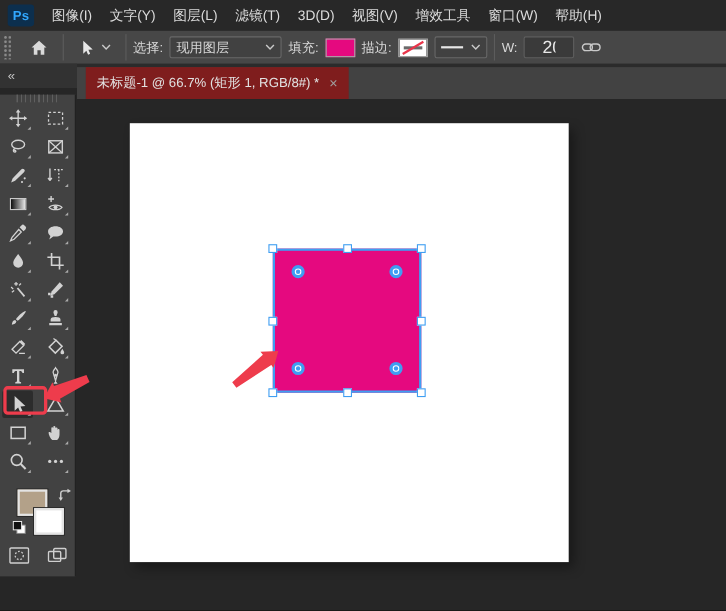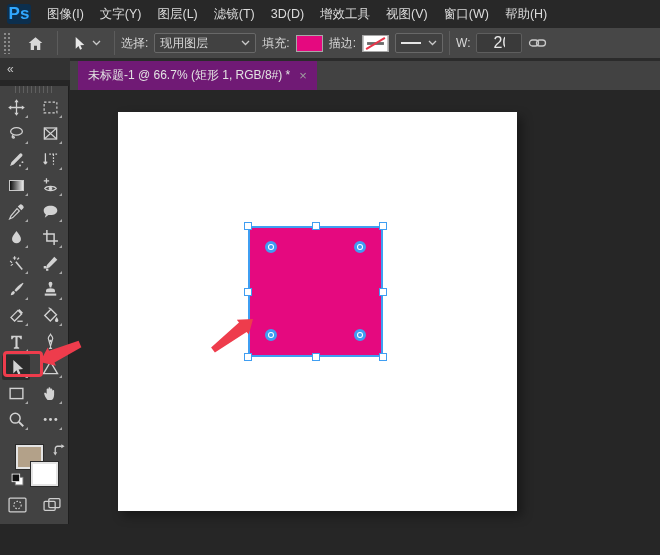--- a/index.html
+++ b/index.html
@@ -3,21 +3,21 @@
 <meta charset="utf-8">
 <style>
   html,body{margin:0;padding:0;background:#111;}
   *{box-sizing:border-box;font-family:"Liberation Sans",sans-serif;}
   .app{position:relative;width:660px;height:555px;background:#262626;overflow:hidden;}
 
   
   .menubar{position:absolute;left:0;top:0;width:660px;height:28px;background:#282828;
            display:flex;align-items:center;}
   .pslogo{width:24px;height:20px;margin:0 8px 0 7px;border-radius:3px;background:#0c2f4e;
-          color:var(--ps-logo-blue);font-size:17px;font-weight:bold;
+          color:var(--ps-logo-blue);font-size:12px;font-weight:bold;
           display:flex;align-items:center;justify-content:center;}
   .menu-items{display:flex;height:100%;}
   .menu-items span{padding:0 8px;line-height:28px;font-size:12.5px;color:#dcdcdc;white-space:nowrap;cursor:default;}
 
   
   .optionsbar{position:absolute;left:0;top:28px;width:660px;height:30px;background:#474747;
               display:flex;align-items:center;gap:6px;padding-left:3px;color:#d8d8d8;font-size:12px;}
   .vgrip{width:7px;height:22px;background-image:radial-gradient(circle,#8b8b8b 1px,transparent 1.3px);
          background-size:4px 4px;margin-right:4px;}
   .sep{width:1px;height:24px;background:#5c5c5c;}
@@ -27,21 +27,21 @@
   .swatch-fill{width:27px;height:17px;border:1px solid #a8a8a8;background:var(--shape-pink);}
   .swatch-stroke{width:27px;height:17px;border:1px solid #a8a8a8;display:block;}
   .linep{width:20px;height:2px;background:#e6e6e6;}
   .num{width:46px;height:20px;background:#3a3a3a;border:1px solid #5e5e5e;border-radius:2px;
        color:#e8e8e8;font-size:16px;padding:0 16px;}
   .lbl{white-space:nowrap;}
 
   
   .tabstrip{position:absolute;left:70px;right:0;top:58px;height:32px;background:#424242;
             border-top:3px solid #2b2b2b;display:flex;}
-  .tab{margin-left:8px;height:29px;background:#701a75;display:inline-flex;align-items:center;
+  .tab{margin-left:8px;height:29px;background:#7f1d1d;display:inline-flex;align-items:center;
        padding:0 10px;gap:9px;color:#e2e2e2;font-size:12px;white-space:nowrap;}
   .tabx{color:#9f9f9f;font-size:13px;cursor:pointer;}
 
   
   .toolcol{position:absolute;left:0;top:58px;width:70px;bottom:0;background:#262626;}
   .collapse{height:22px;background:#323232;display:flex;align-items:center;padding-left:7px;
             color:#c6c6c6;font-size:12px;letter-spacing:-1px;}
   .panel{width:69px;height:438px;background:#424242;border-right:1px solid #1e1e1e;position:relative;}
   .hgrip{width:38px;height:7px;margin:6px auto 2px auto;
          background:repeating-linear-gradient(90deg,#5f5f5f 0 1px,transparent 1px 4px);}
@@ -90,22 +90,22 @@
 <div class="app">
 
   <div class="menubar">
     <div class="pslogo">Ps</div>
     <div class="menu-items" id="menu-items">
         <span>图像(I)</span>
         <span>文字(Y)</span>
         <span>图层(L)</span>
         <span>滤镜(T)</span>
         <span>3D(D)</span>
+        <span>视图(V)</span>
         <span>增效工具</span>
-        <span>视图(V)</span>
         <span>窗口(W)</span>
         <span>帮助(H)</span>
       </div>
   </div>
 
   <div class="optionsbar">
     <div class="vgrip"></div>
     <div class="obtn">
       <svg width="17" height="17" viewBox="0 0 16 16">
         <path d="M8 2l6.4 5.6h-1.9V14H9.4v-4H6.6v4H3.5V7.6H1.6z" fill="currentColor"></path>

